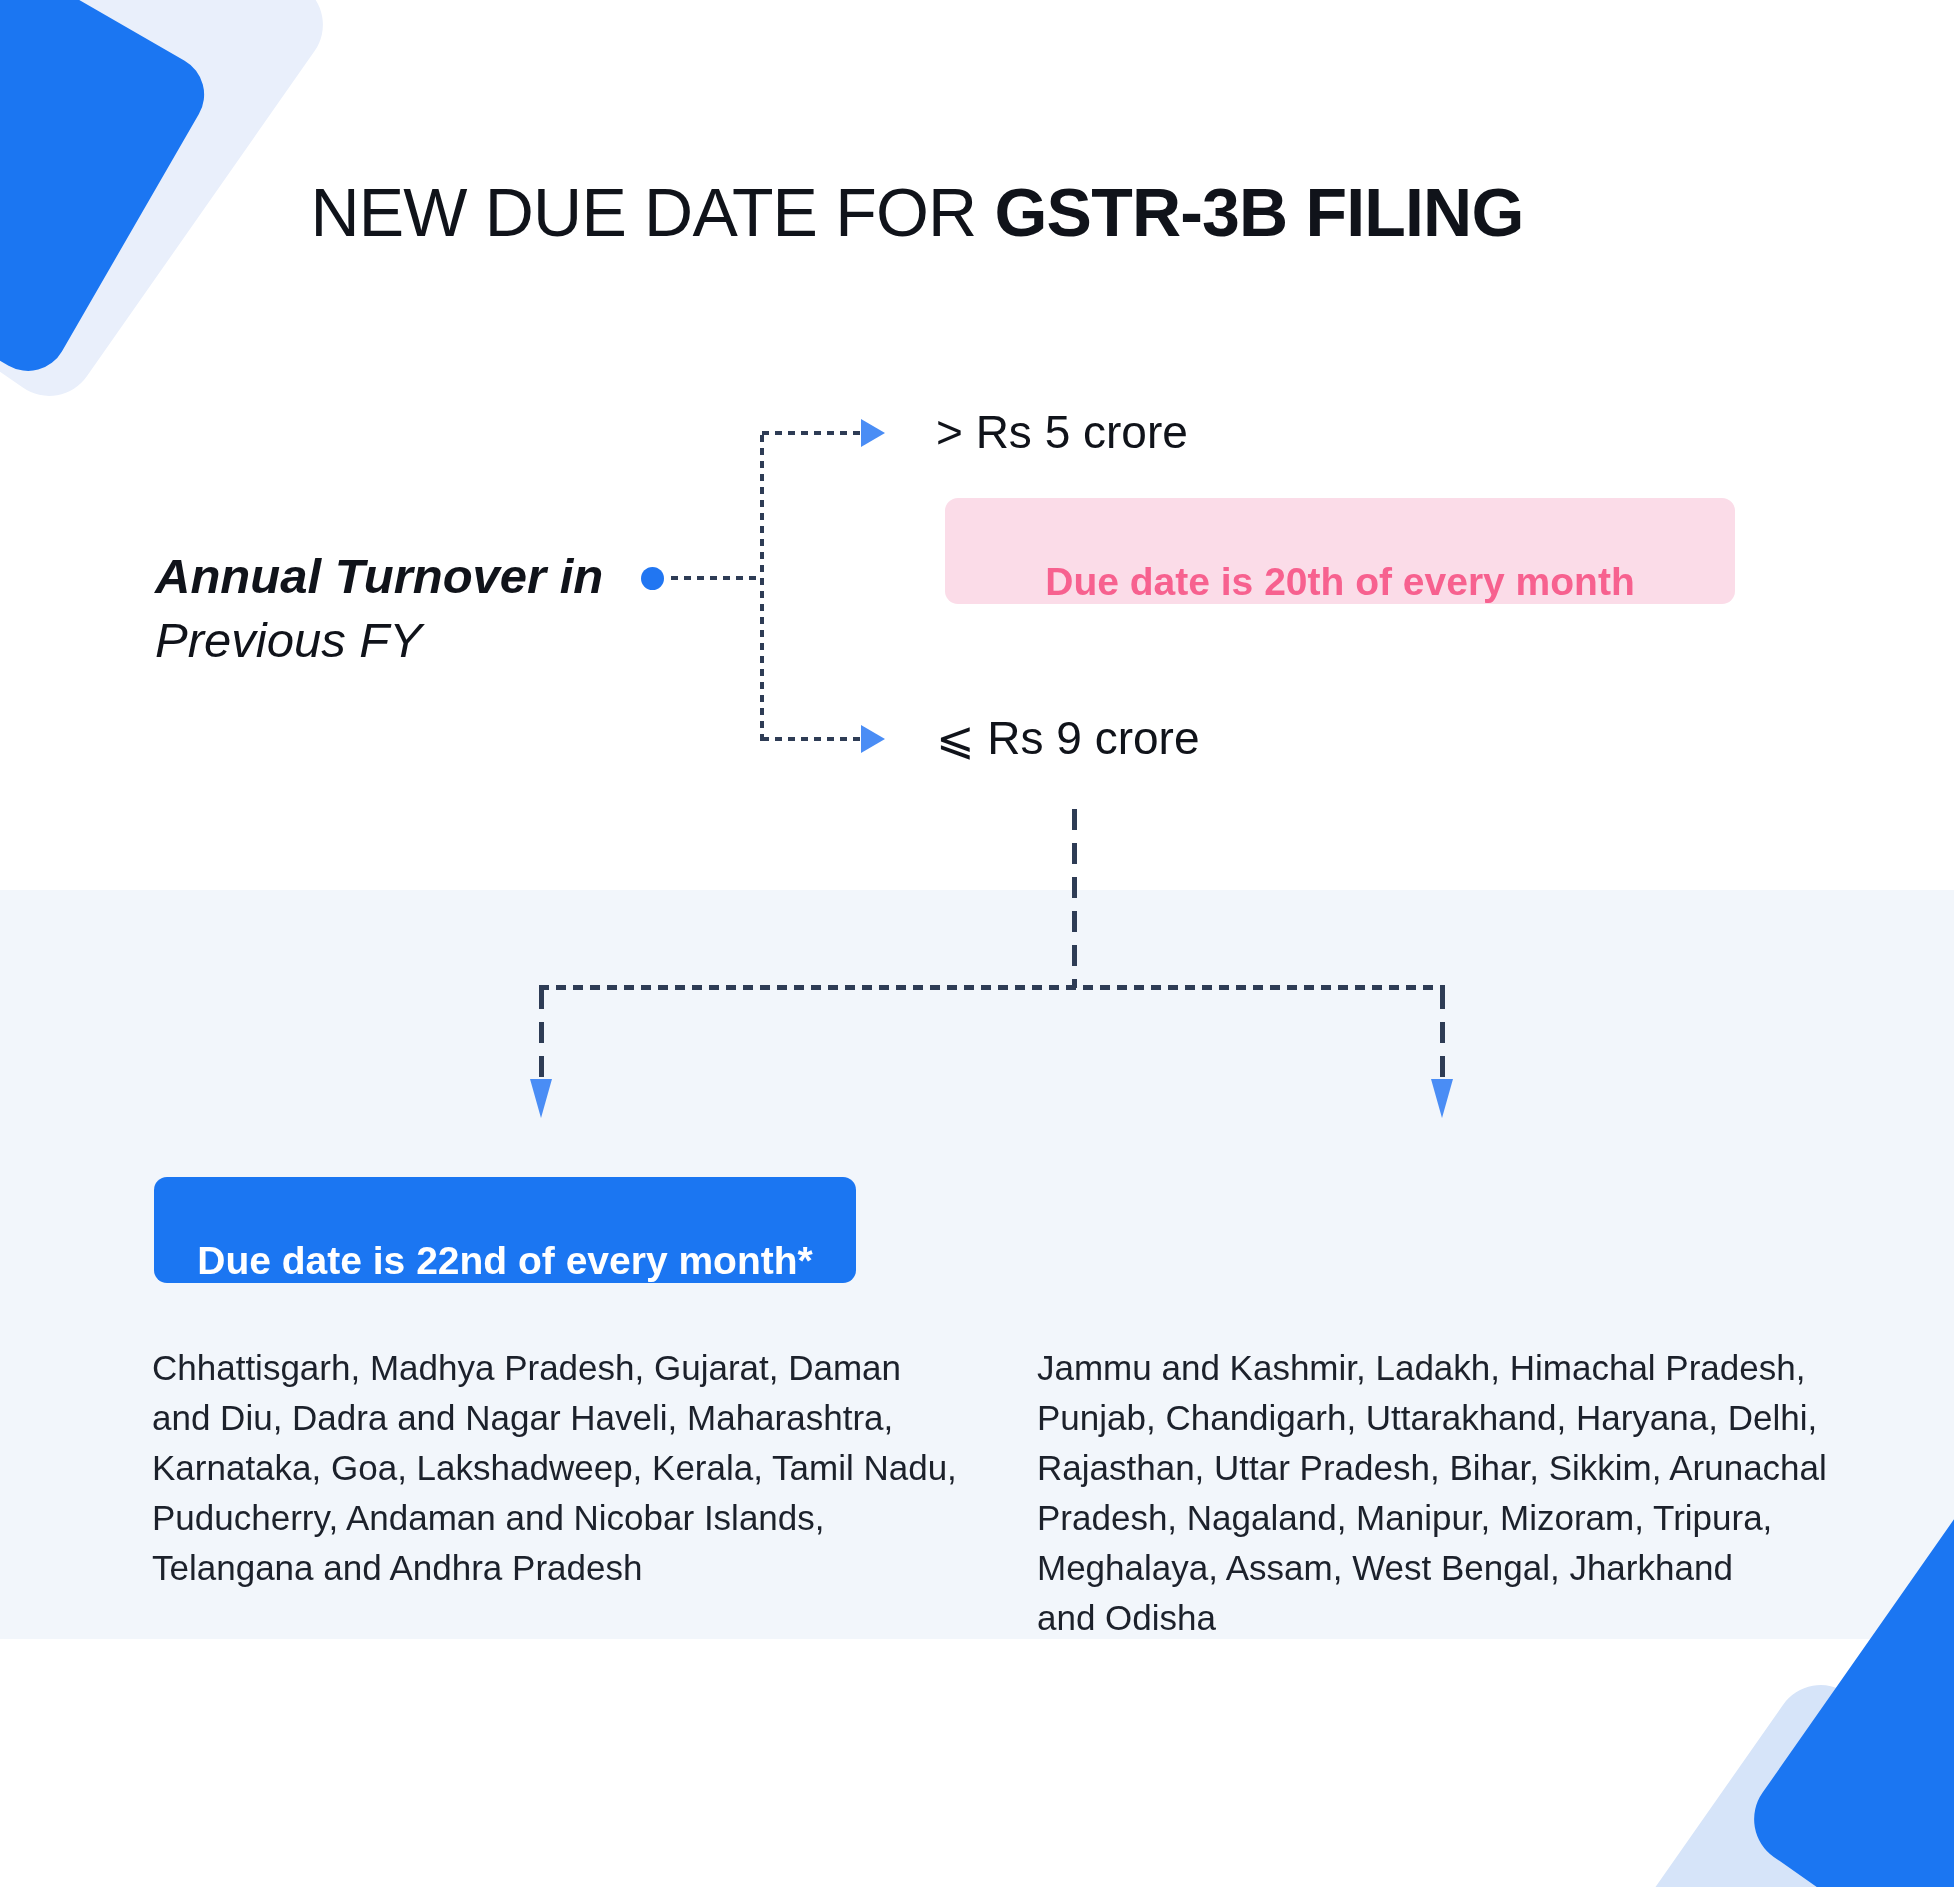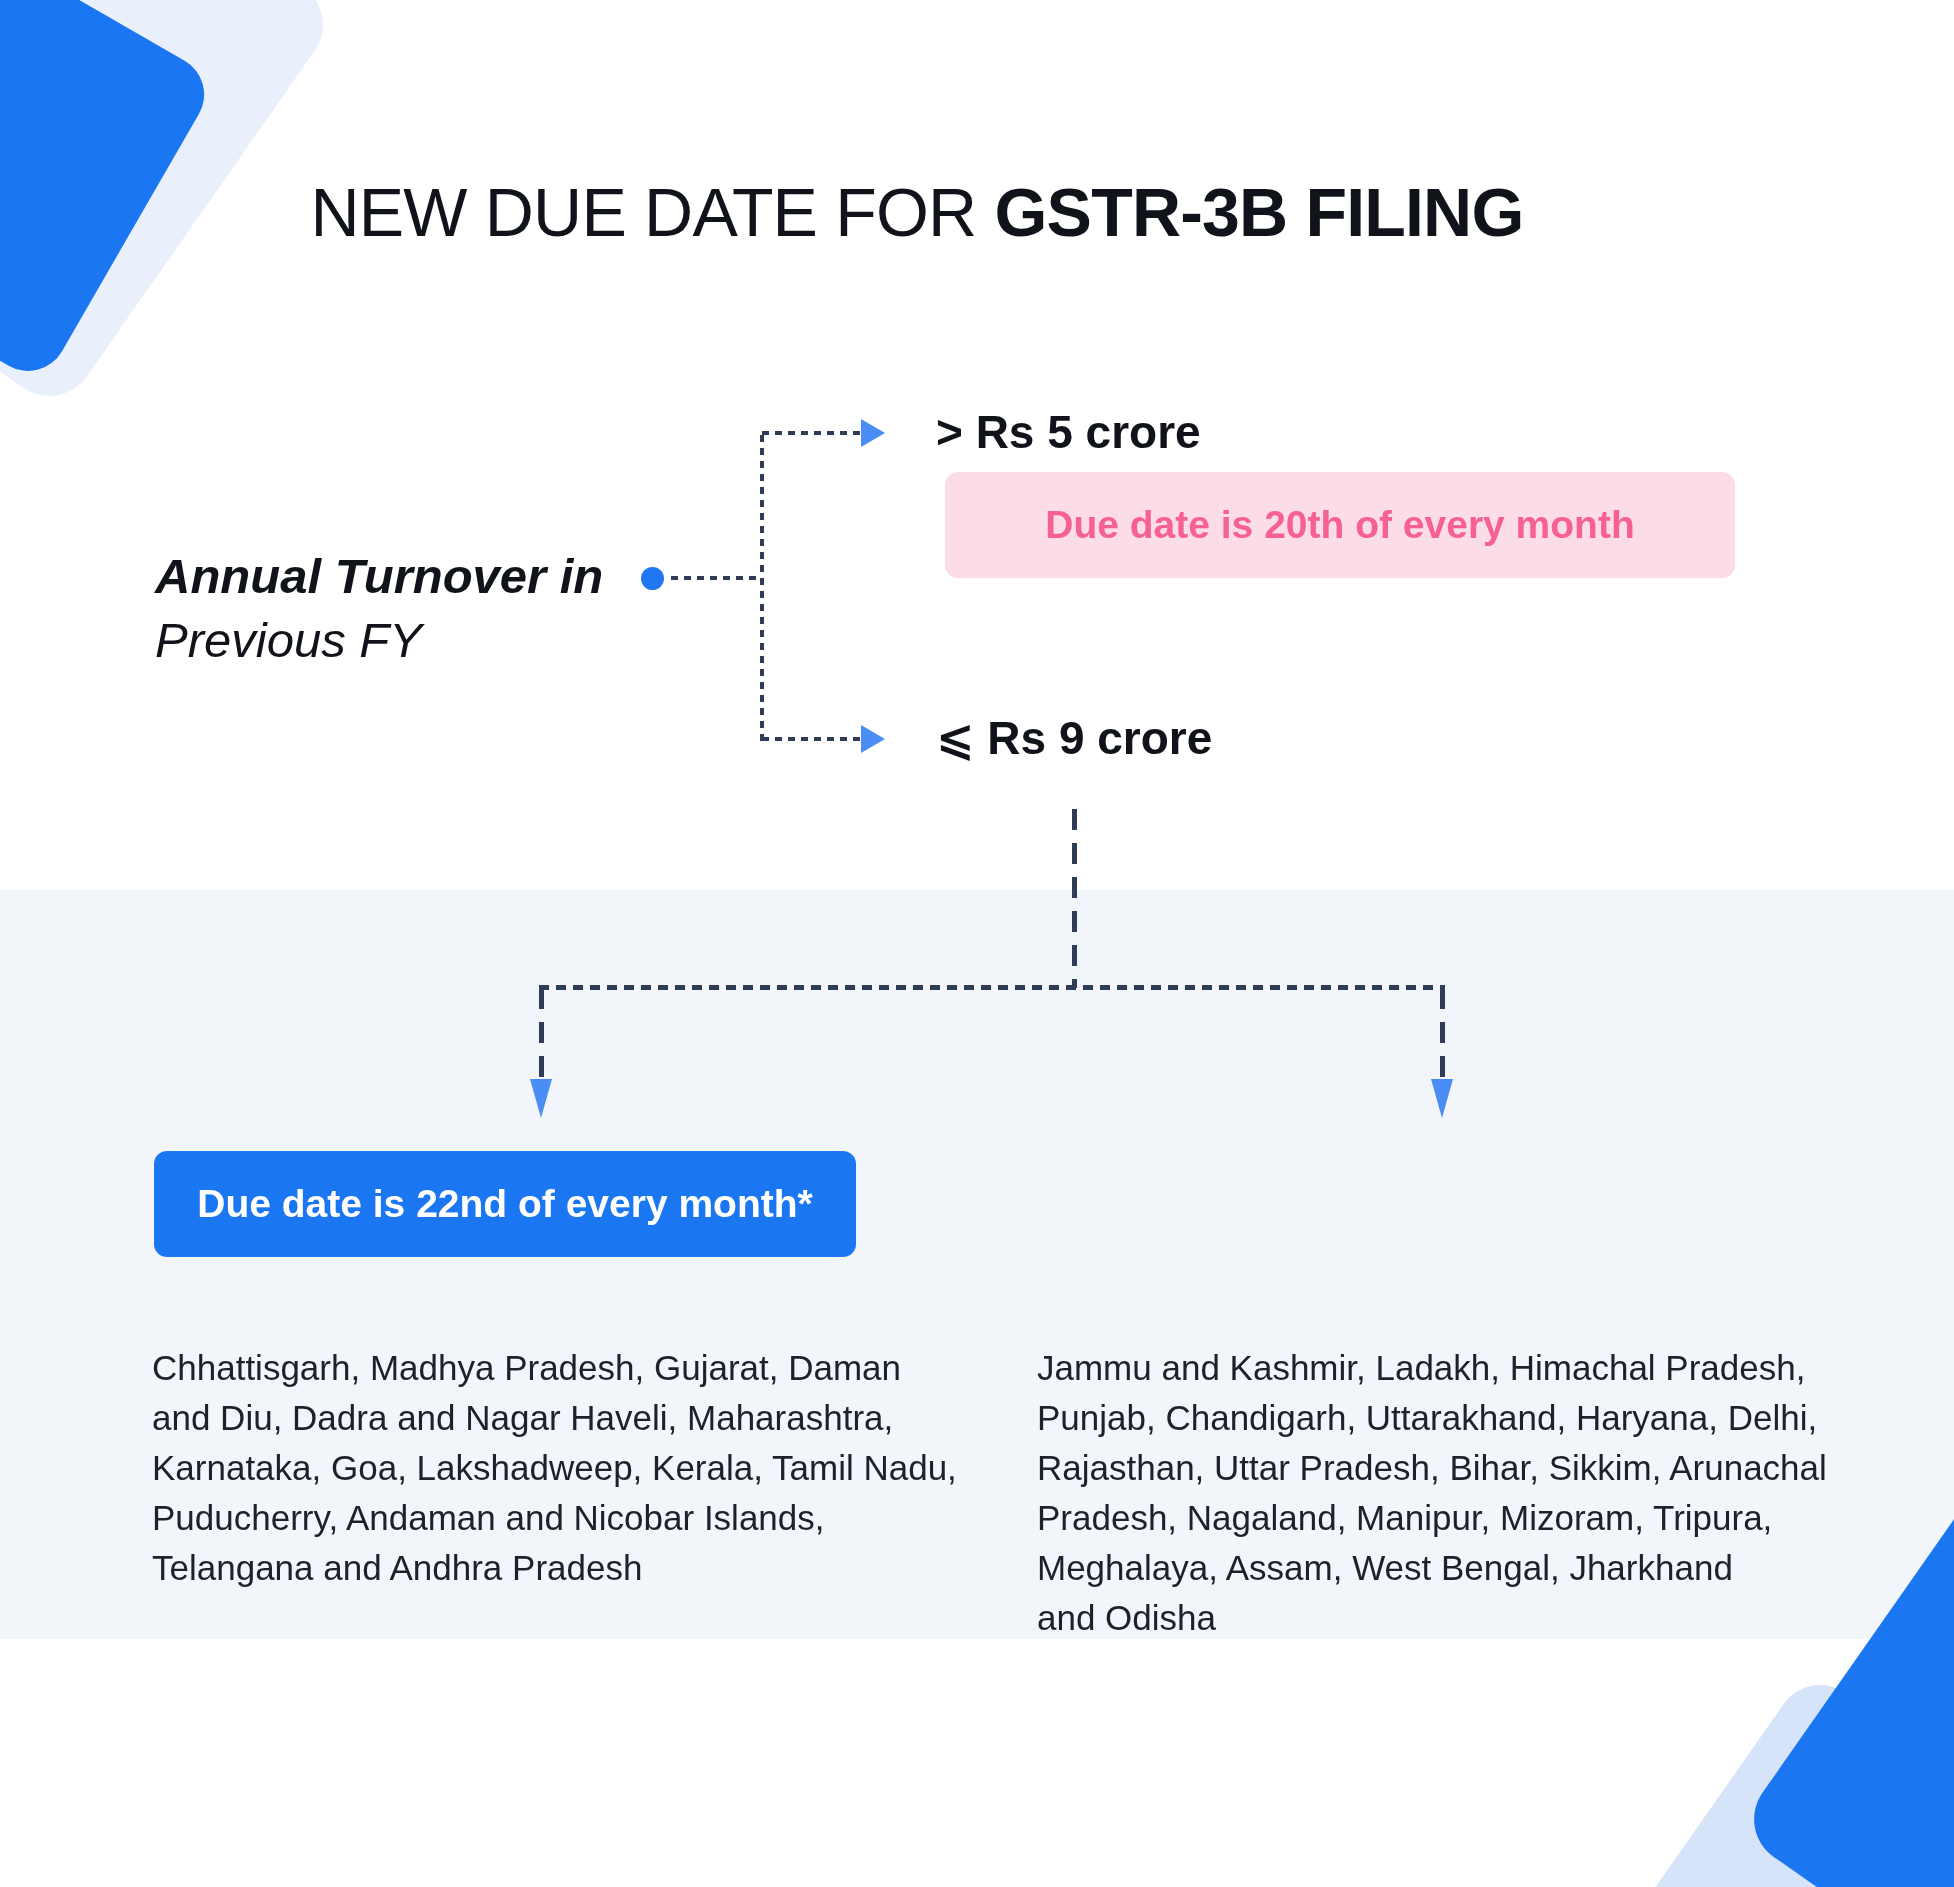--- a/index.html
+++ b/index.html
@@ -57,26 +57,26 @@
   .dash-v.bold{width:4.9px;
      background-image:repeating-linear-gradient(180deg,var(--dash_color) 0 21px,transparent 21px 34px);}
 
   
   .arrow-right{position:absolute;width:0;height:0;
      border-left:24.4px solid var(--arrow_blue);border-top:14px solid transparent;border-bottom:14px solid transparent;}
   .arrow-down{position:absolute;width:0;height:0;
      border-top:39px solid var(--arrow_blue);border-left:11.4px solid transparent;border-right:11.4px solid transparent;}
 
   
-  .cond{position:absolute;font-size:46px;font-weight:700;color:var(--text_dark);
+  .cond{position:absolute;font-size:46px;font-weight:400;color:var(--text_dark);
         font-family:"Liberation Sans","DejaVu Sans",sans-serif;}
 
   
-  .result{position:absolute;display:flex;align-items:center;justify-content:center;
-          border-radius:13px;font-size:39px;font-weight:700;text-align:center;}
+  .result{position:absolute;display:flex;align-items:flex-end;justify-content:center;
+          border-radius:13px;font-size:39px;font-weight:700;text-align:center;margin-top:26px;}
   .result.pink{left:945px;top:472px;width:790px;height:106px;background:var(--pink_bg);color:var(--pink_text);}
   .result.blue-left{left:154px;top:1151px;width:702px;height:106px;background:var(--accent_blue);color:var(--box_text);}
   .result.blue-right{left:1035px;top:1151px;width:800px;height:106px;background:var(--accent_blue);color:var(--box_text);}
 
   
   .states{position:absolute;top:1343px;font-size:35px;line-height:50px;color:#1C212B;
           white-space:pre-line;font-weight:400;}
   .states.left{left:152px;width:814px;}
   .states.right{left:1037px;width:822px;}
 

